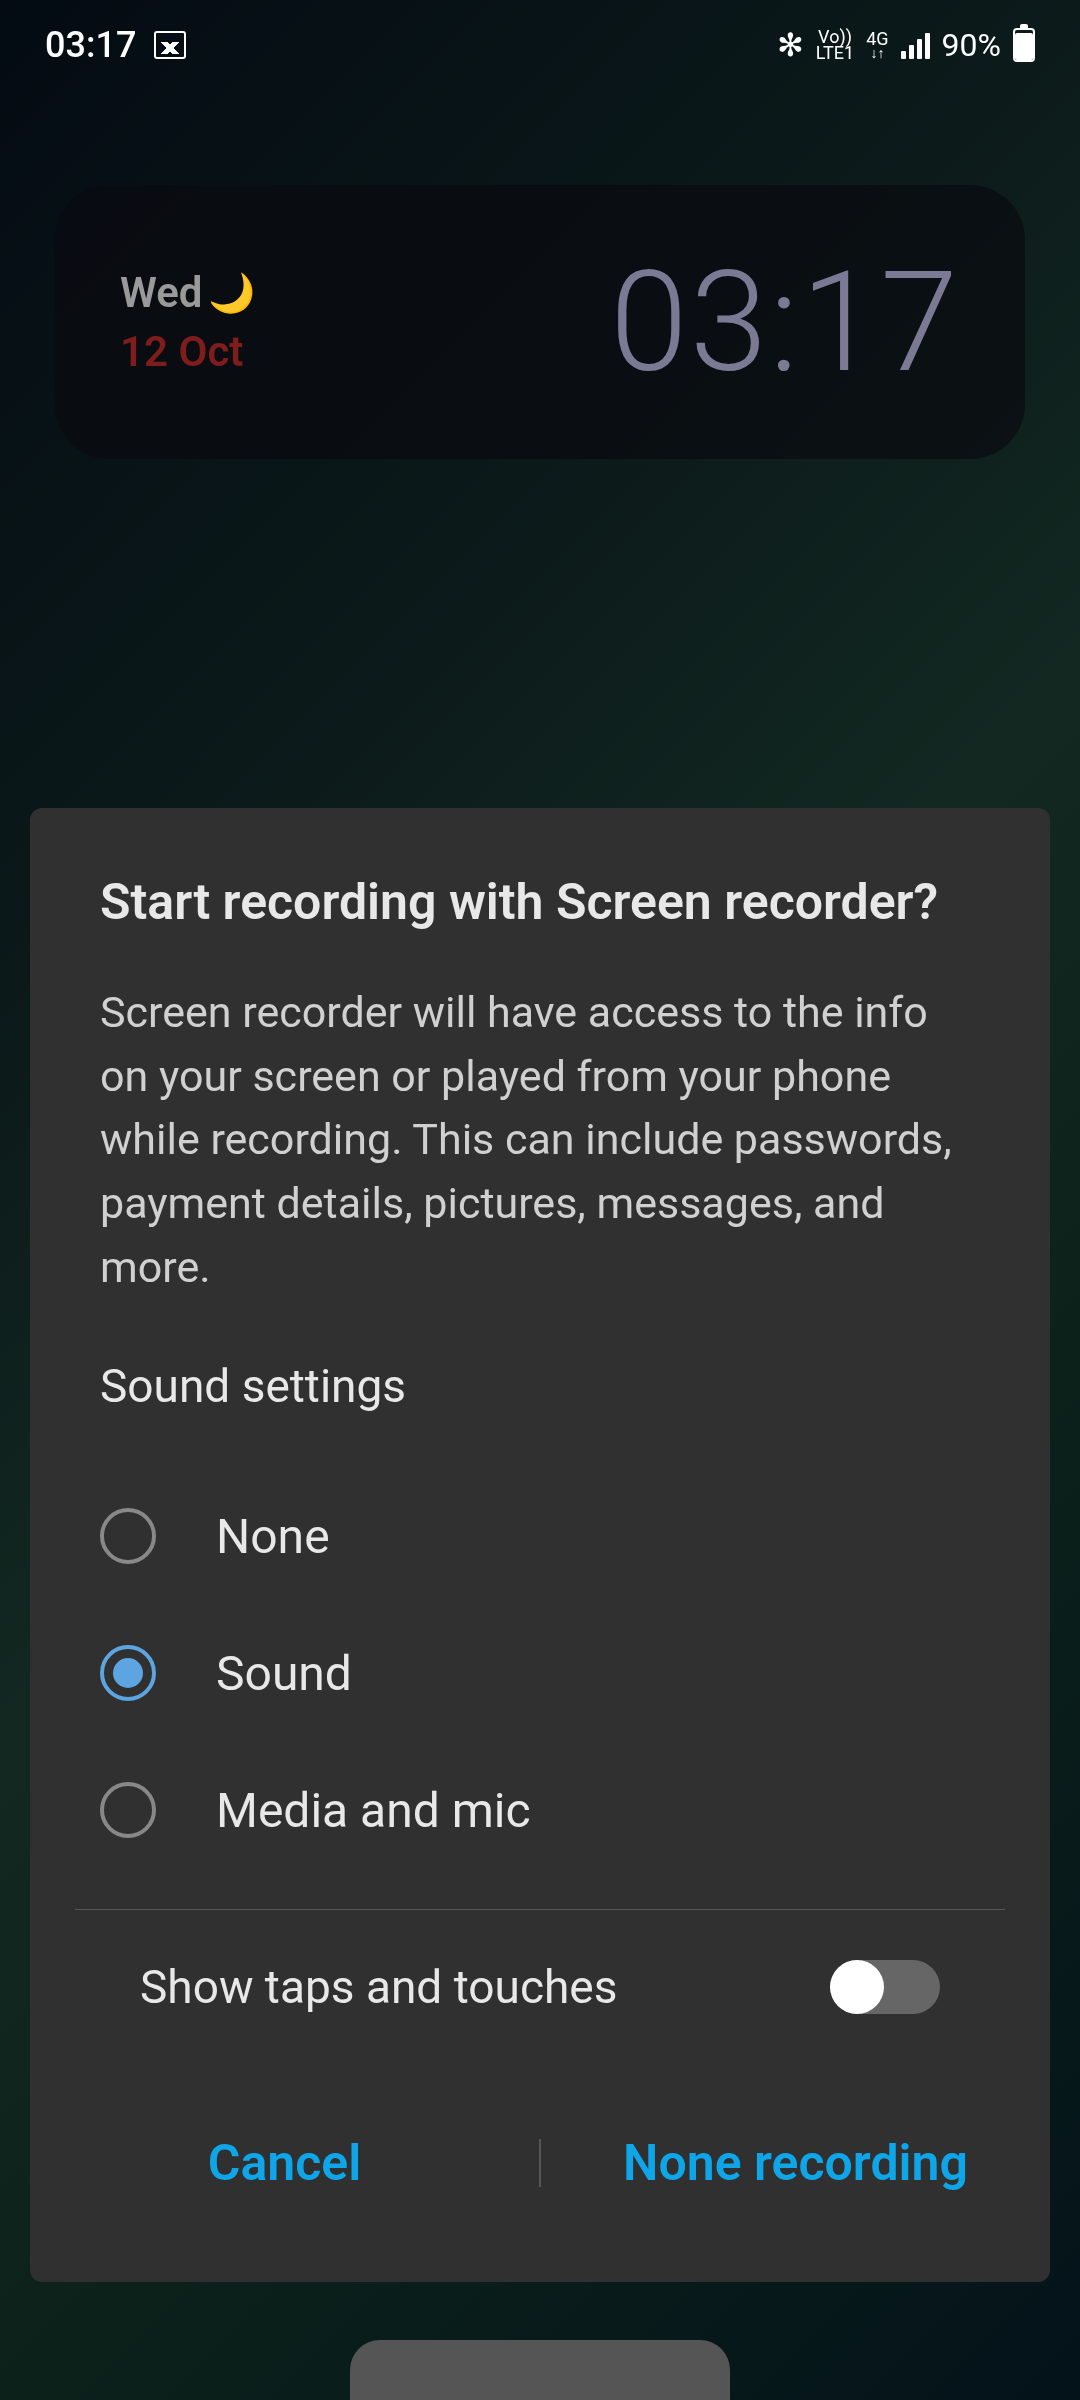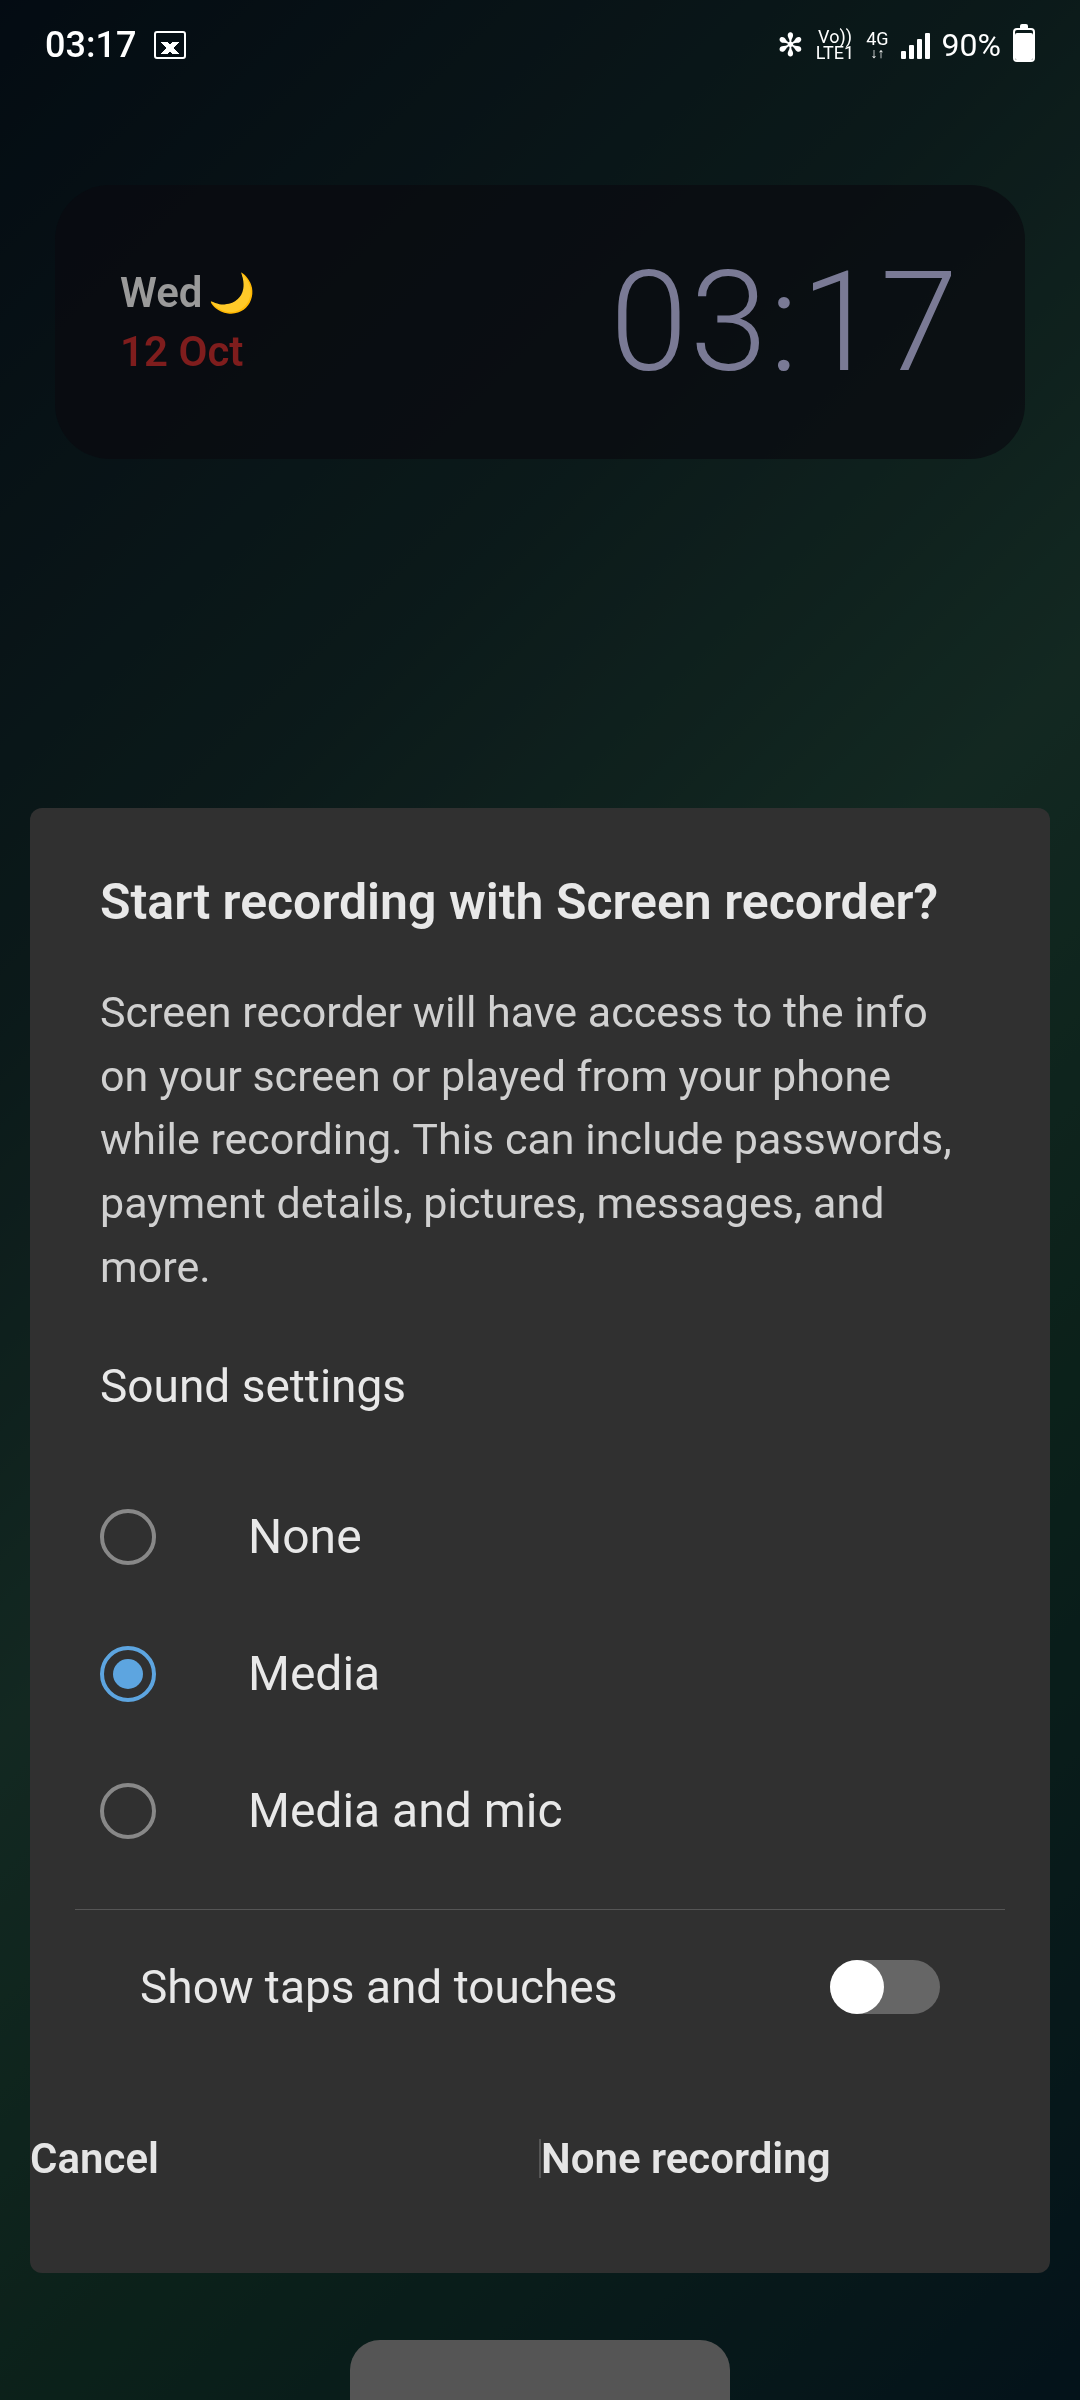--- a/index.html
+++ b/index.html
@@ -206,22 +206,22 @@
       padding: 0 70px;
       margin-bottom: 55px;
     }
     
     .radio-group {
       padding: 0 70px;
     }
     
     .radio-row {
       display: flex;
-      align-items: flex-end;
-      gap: 92px;
+      align-items: flex-start;
+      gap: 60px;
       padding: 40px 0;
     }
     
     .radio-circle {
       width: 56px;
       height: 56px;
       border: 4px solid #888;
       border-radius: 50%;
       display: flex;
       align-items: center;
@@ -280,25 +280,25 @@
       top: 0;
     }
     
     .button-row {
       display: flex;
       padding: 40px 0 60px;
     }
     
     .dialog-btn {
       flex: 1;
-      text-align: left;
-      font-size: 42px;
+      text-align: center;
+      font-size: 50px;
       font-weight: 600;
       padding: 30px 0;
-      color: #e5e5e5;
+      color: #0ea5e9;
     }
     
     .btn-divider {
       width: 2px;
       background: #555;
       margin: 35px 0;
     }
     
     .nav-pill {
       position: absolute;
@@ -361,21 +361,21 @@
   <div class="dialog-body">Screen recorder will have access to the info on your screen or played from your phone while recording. This can include passwords, payment details, pictures, messages, and more.</div>
   <div class="section-title">Sound settings</div>
 
   <div class="radio-group">
     <div class="radio-row">
       <div class="radio-circle"></div>
       <div class="radio-label">None</div>
     </div>
     <div class="radio-row">
       <div class="radio-circle selected"></div>
-      <div class="radio-label">Media</div>
+      <div class="radio-label">Sound</div>
     </div>
     <div class="radio-row">
       <div class="radio-circle"></div>
       <div class="radio-label">Media and mic</div>
     </div>
   </div>
 
   <div class="divider"></div>
 
   <div class="toggle-row">

